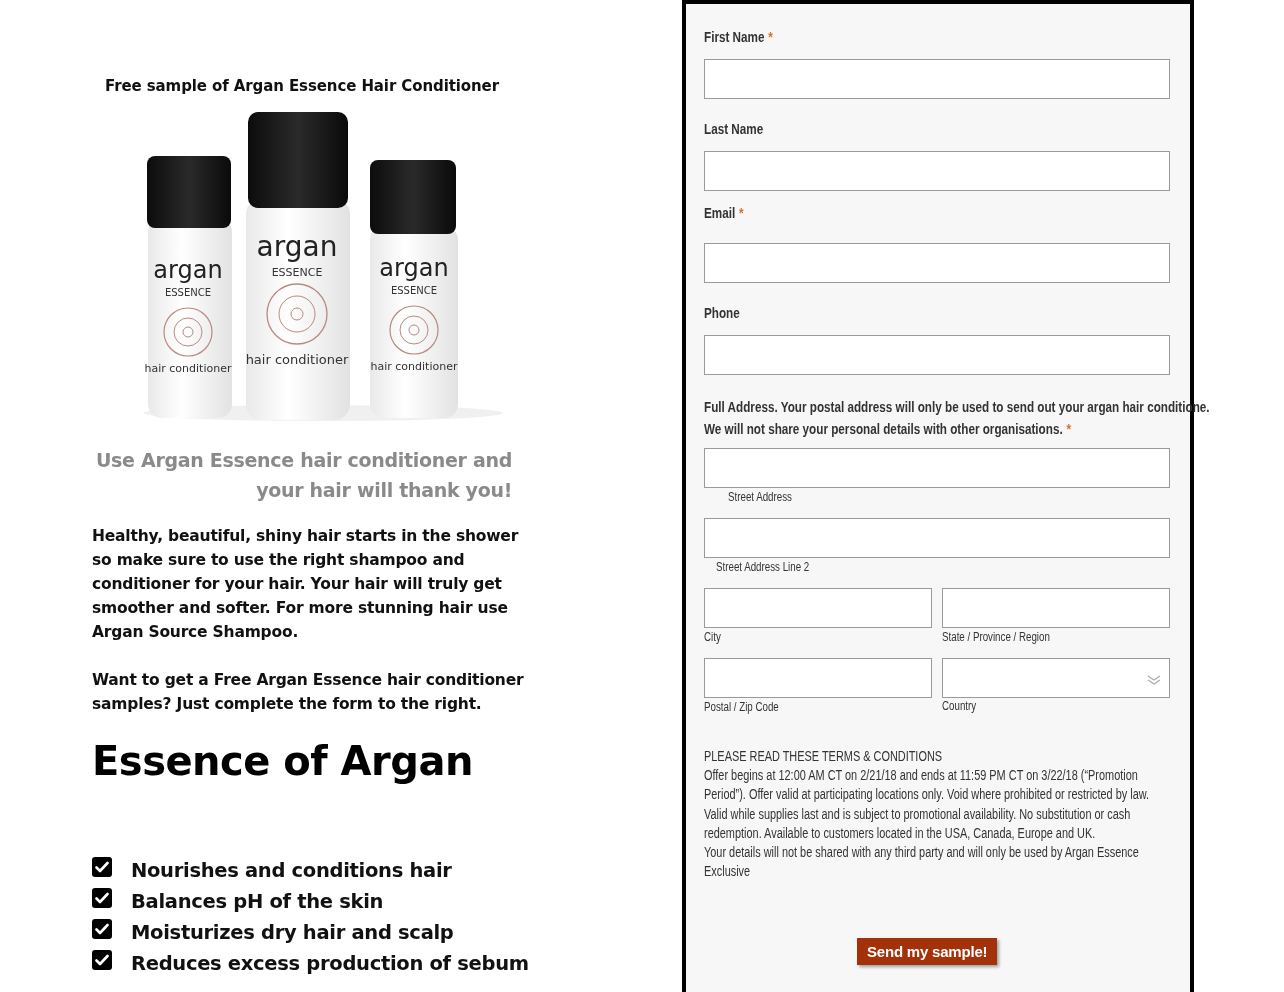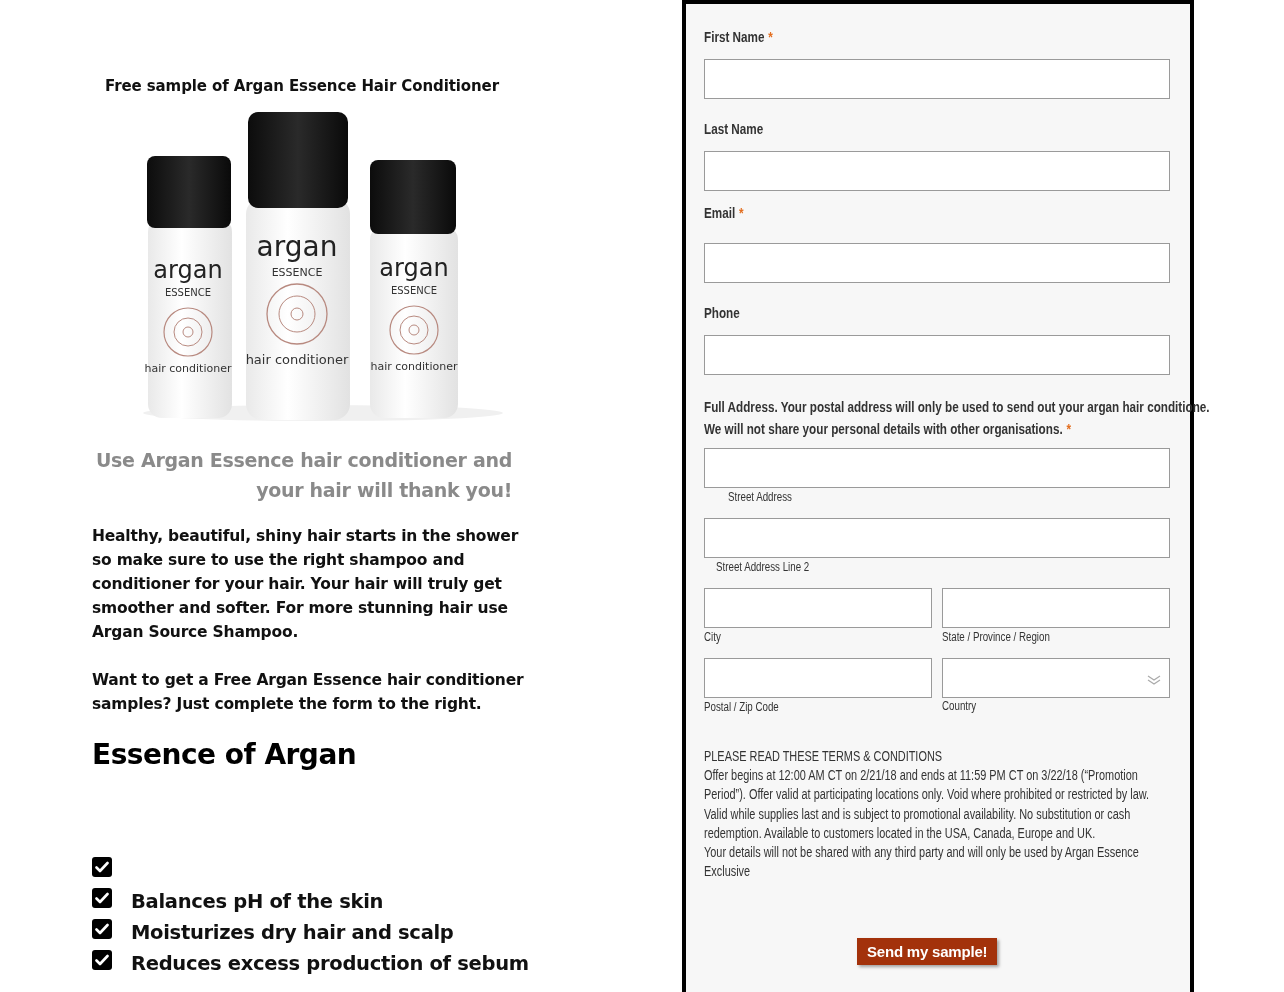--- a/index.html
+++ b/index.html
@@ -10,21 +10,21 @@
     .left { position: absolute; left: 0; top: 0; width: 680px; height: 992px; }
     .promo-title { position: absolute; left: 92px; top: 77px; width: 420px; text-align: center;
       font-size: 15px; font-weight: bold; color: #111; letter-spacing: -0.1px; }
     .product-image { position: absolute; left: 138px; top: 108px; width: 370px; height: 318px; }
     .tagline { position: absolute; left: 92px; top: 445px; width: 420px; text-align: right;
       font-size: 19px; font-weight: bold; color: #8a8a8a; line-height: 30px; letter-spacing: -0.3px; }
     .body-text { position: absolute; left: 92px; width: 440px; font-size: 15.5px; font-weight: bold;
       line-height: 24px; color: #111; letter-spacing: -0.2px; }
     .body-1 { top: 524px; }
     .body-2 { top: 668px; }
-    .brand-heading { position: absolute; left: 92px; top: 738px; font-size: 28px; font-weight: bold;
+    .brand-heading { position: absolute; left: 92px; top: 738px; font-size: 40px; font-weight: bold;
       color: #000; letter-spacing: -0.5px; }
     .benefits { position: absolute; left: 92px; top: 855px; list-style: none; }
     .benefit { display: flex; align-items: center; height: 31px; }
     .check { width: 20px; height: 20px; background: #000; border-radius: 3px; position: relative;
       margin-right: 19px; margin-top: -8px; flex: none; }
     .check svg { position: absolute; left: 3px; top: 4px; }
     .benefit-label { font-size: 19.5px; font-weight: bold; color: #111; letter-spacing: -0.3px; }
 
     
     .form-panel { position: absolute; left: 682px; top: 0; width: 512px; height: 1000px;
@@ -104,20 +104,21 @@
   <p class="body-text body-1">Healthy, beautiful, shiny hair starts in the shower so make sure to use the right shampoo and conditioner for your hair. Your hair will truly get smoother and softer. For more stunning hair use Argan Source Shampoo.</p>
   <h1 class="brand-heading">Essence of Argan</h1>
 
   <ul class="benefits">
     <li class="benefit">
       <span class="check">
         <svg width="14" height="12" viewBox="0 0 14 12">
             <path d="M1.5 6.5 L5 10 L12.5 2" stroke="#fff" stroke-width="2.6" fill="none" stroke-linecap="round" stroke-linejoin="round"></path>
           </svg>
       </span>
+      <span class="benefit-label">Nourishes and conditions hair</span>
     </li>
     <li class="benefit">
       <span class="check">
         <svg width="14" height="12" viewBox="0 0 14 12">
             <path d="M1.5 6.5 L5 10 L12.5 2" stroke="#fff" stroke-width="2.6" fill="none" stroke-linecap="round" stroke-linejoin="round"></path>
           </svg>
       </span>
       <span class="benefit-label">Balances pH of the skin</span>
     </li>
     <li class="benefit">

